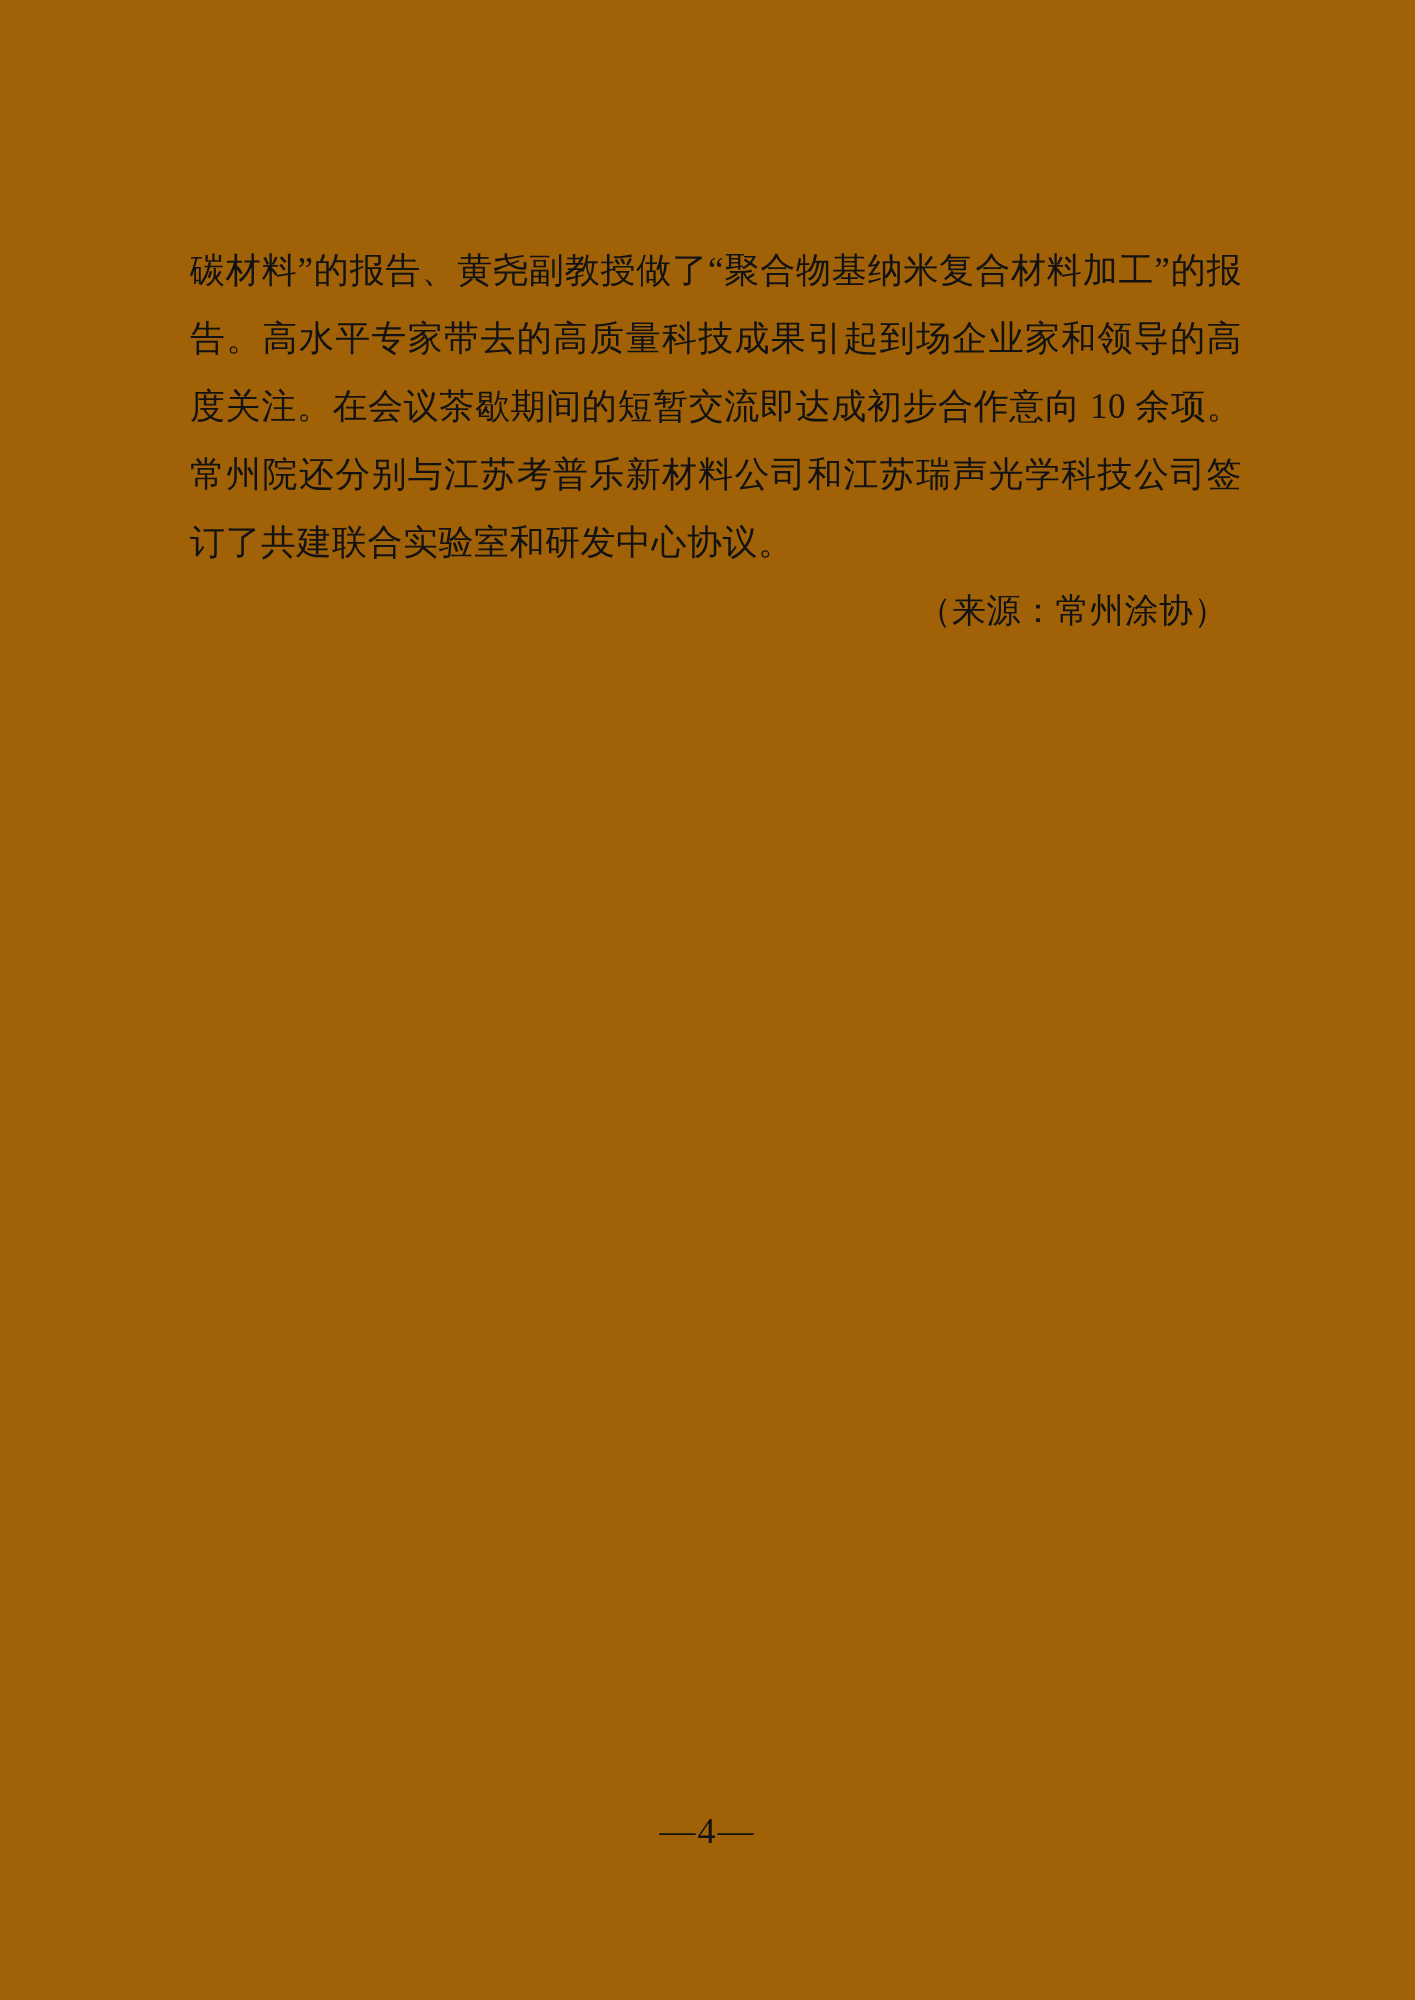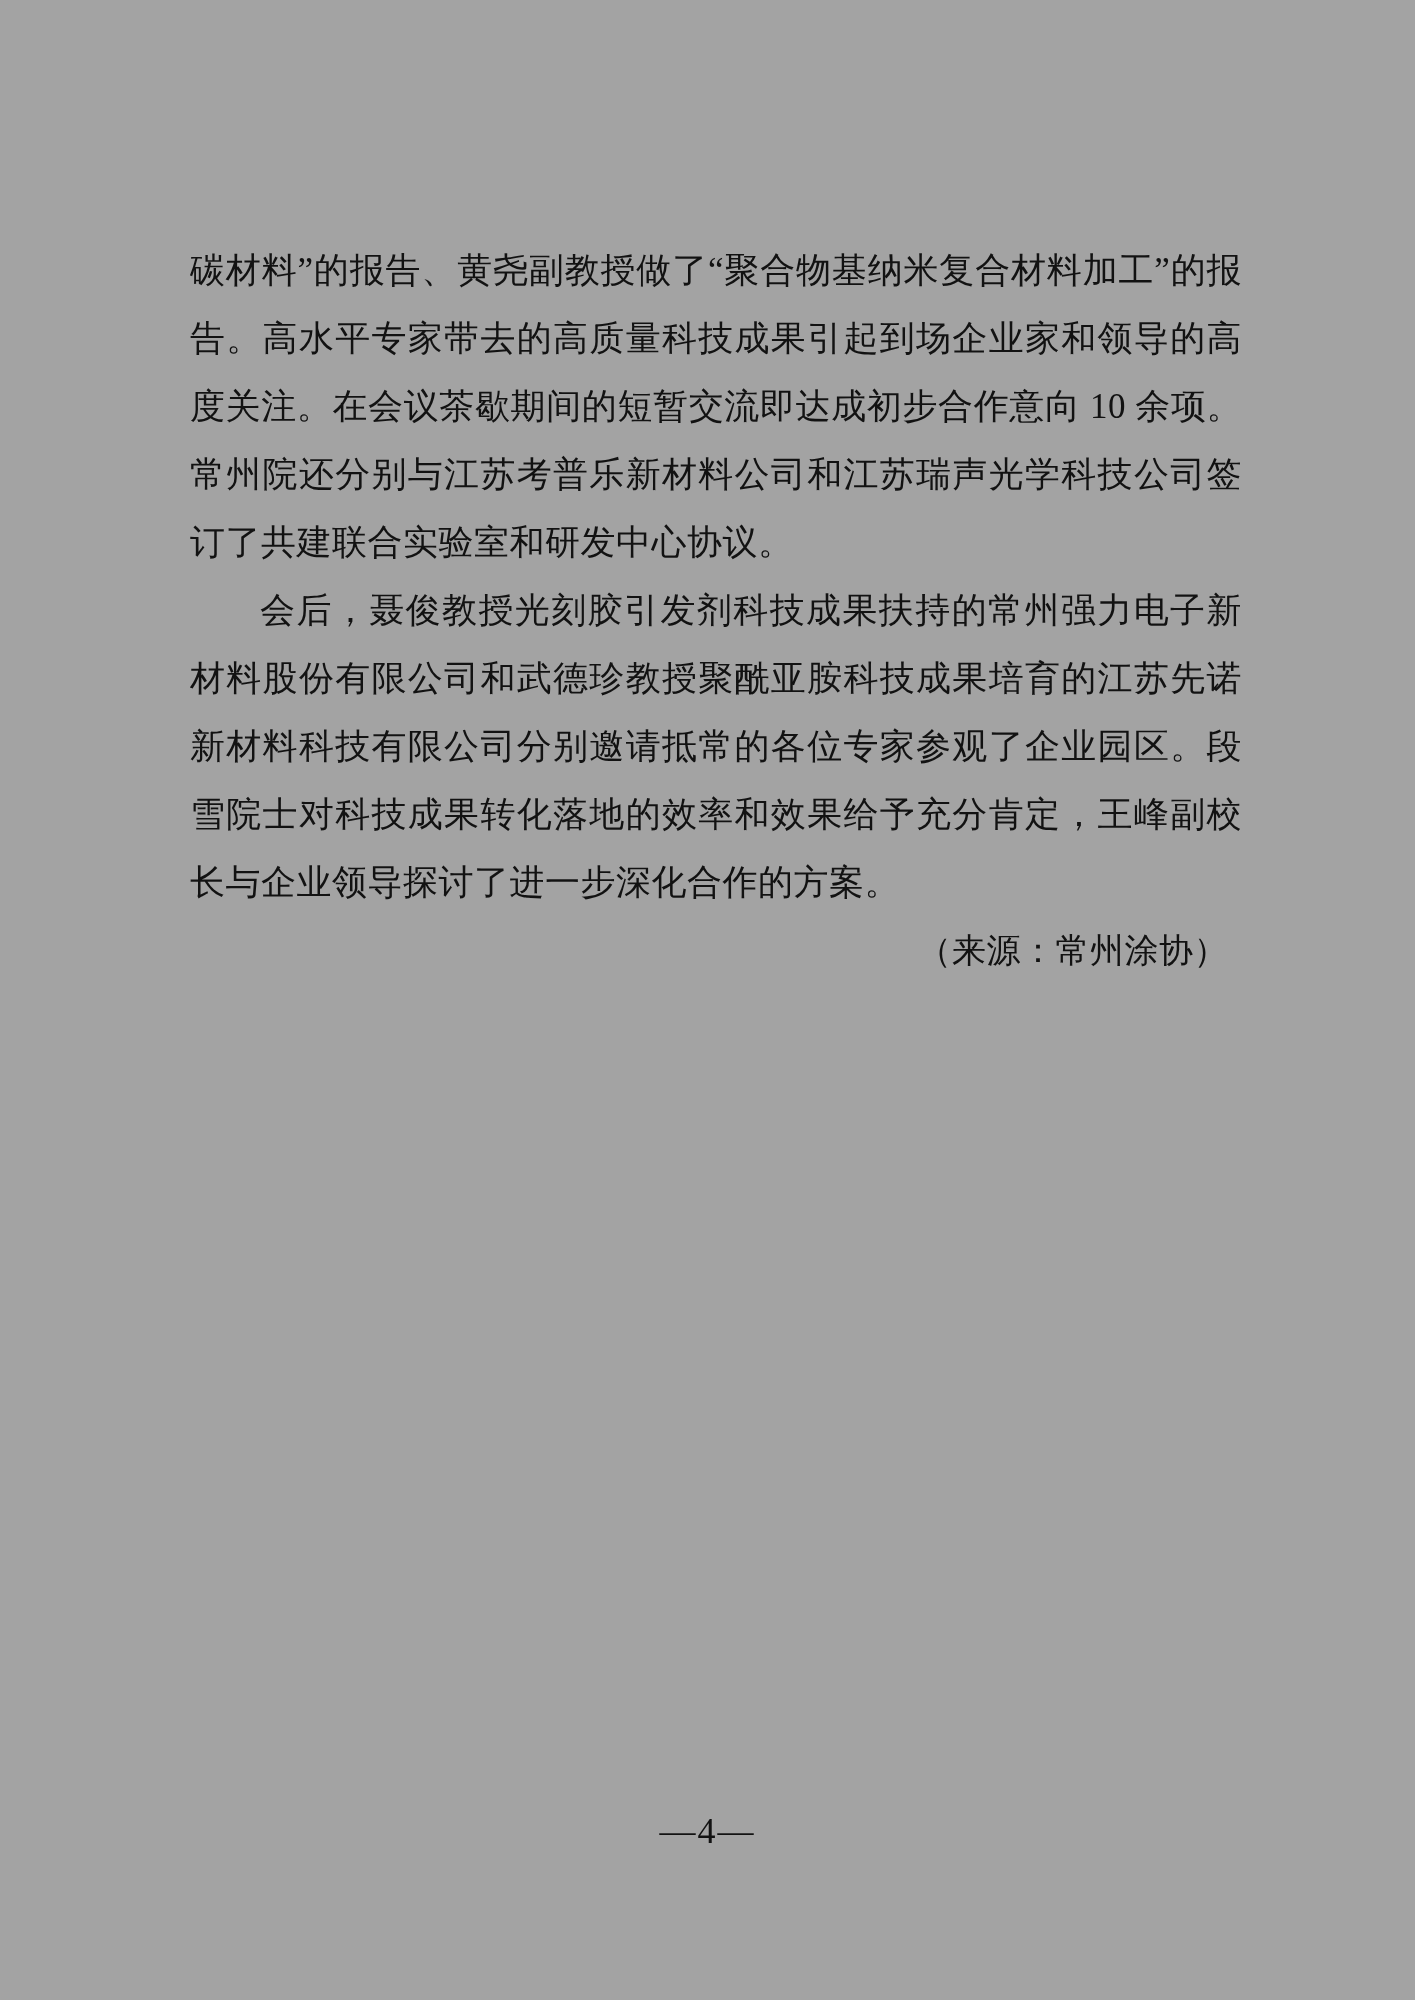--- a/index.html
+++ b/index.html
@@ -4,21 +4,21 @@
 <style>
   html, body {
     margin: 0;
     padding: 0;
     background: #ffffff;
   }
   .page {
     position: relative;
     width: 1415px;
     height: 2000px;
-    background: #a3a3a3;
+    background: #a16207;
     overflow: hidden;
     font-family: "Liberation Serif", "DejaVu Serif", serif;
     color: #121212;
   }
   .content {
     position: absolute;
     left: 190px;
     top: 237px;
     width: 1052px;
   }
@@ -68,21 +68,20 @@
   }
 </style>
 </head>
 <body>
 
 <div class="page">
   <main class="content">
 
     <section>
       <p class="body-par">碳材料”的报告、黄尧副教授做了“聚合物基纳米复合材料加工”的报告。高水平专家带去的高质量科技成果引起到场企业家和领导的高度关注。在会议茶歇期间的短暂交流即达成初步合作意向 10 余项。常州院还分别与江苏考普乐新材料公司和江苏瑞声光学科技公司签订了共建联合实验室和研发中心协议。</p>
-      <p class="body-par indent">会后，聂俊教授光刻胶引发剂科技成果扶持的常州强力电子新材料股份有限公司和武德珍教授聚酰亚胺科技成果培育的江苏先诺新材料科技有限公司分别邀请抵常的各位专家参观了企业园区。段雪院士对科技成果转化落地的效率和效果给予充分肯定，王峰副校长与企业领导探讨了进一步深化合作的方案。</p>
       <p class="source-line">（来源：常州涂协）</p>
     </section>
 
     <section>
     </section>
 
   </main>
 
   <footer class="page-footer">—4—</footer>
 </div>

